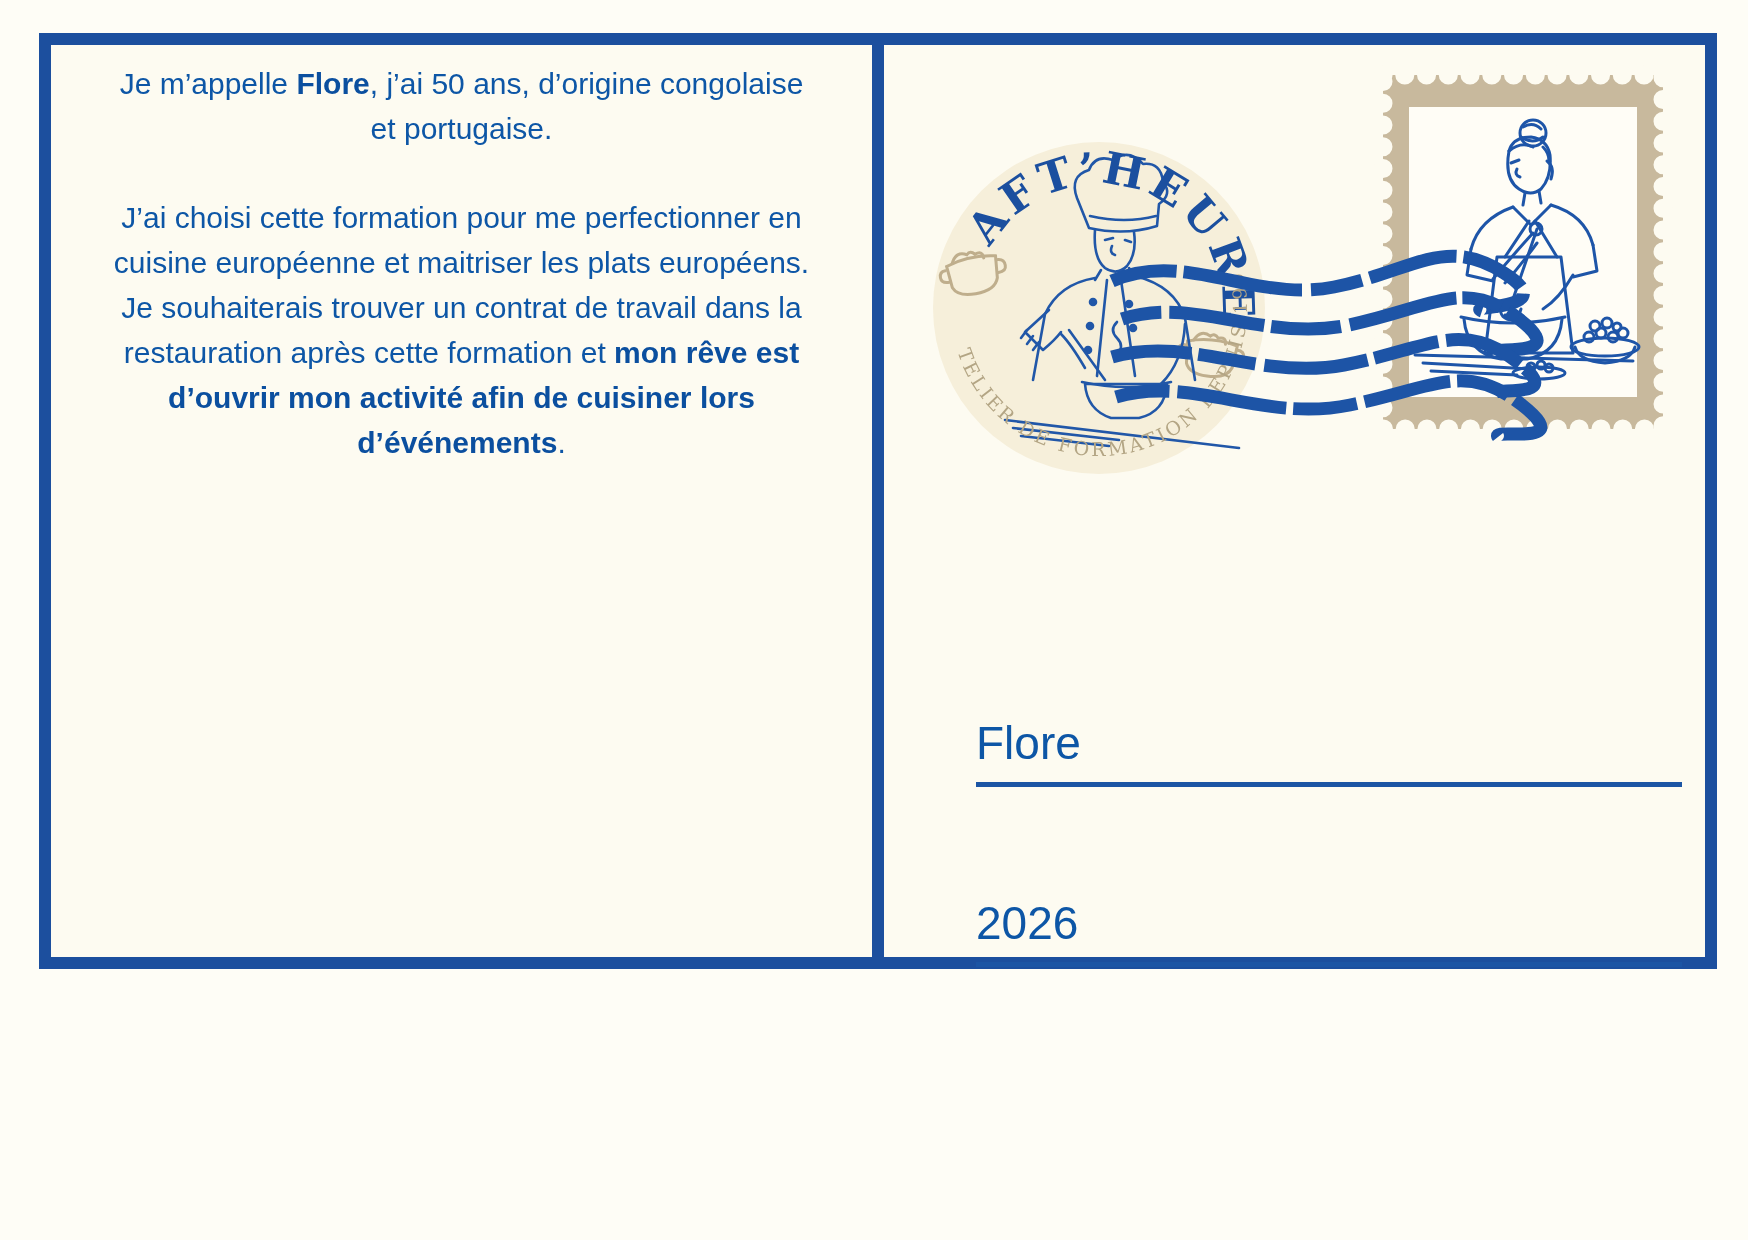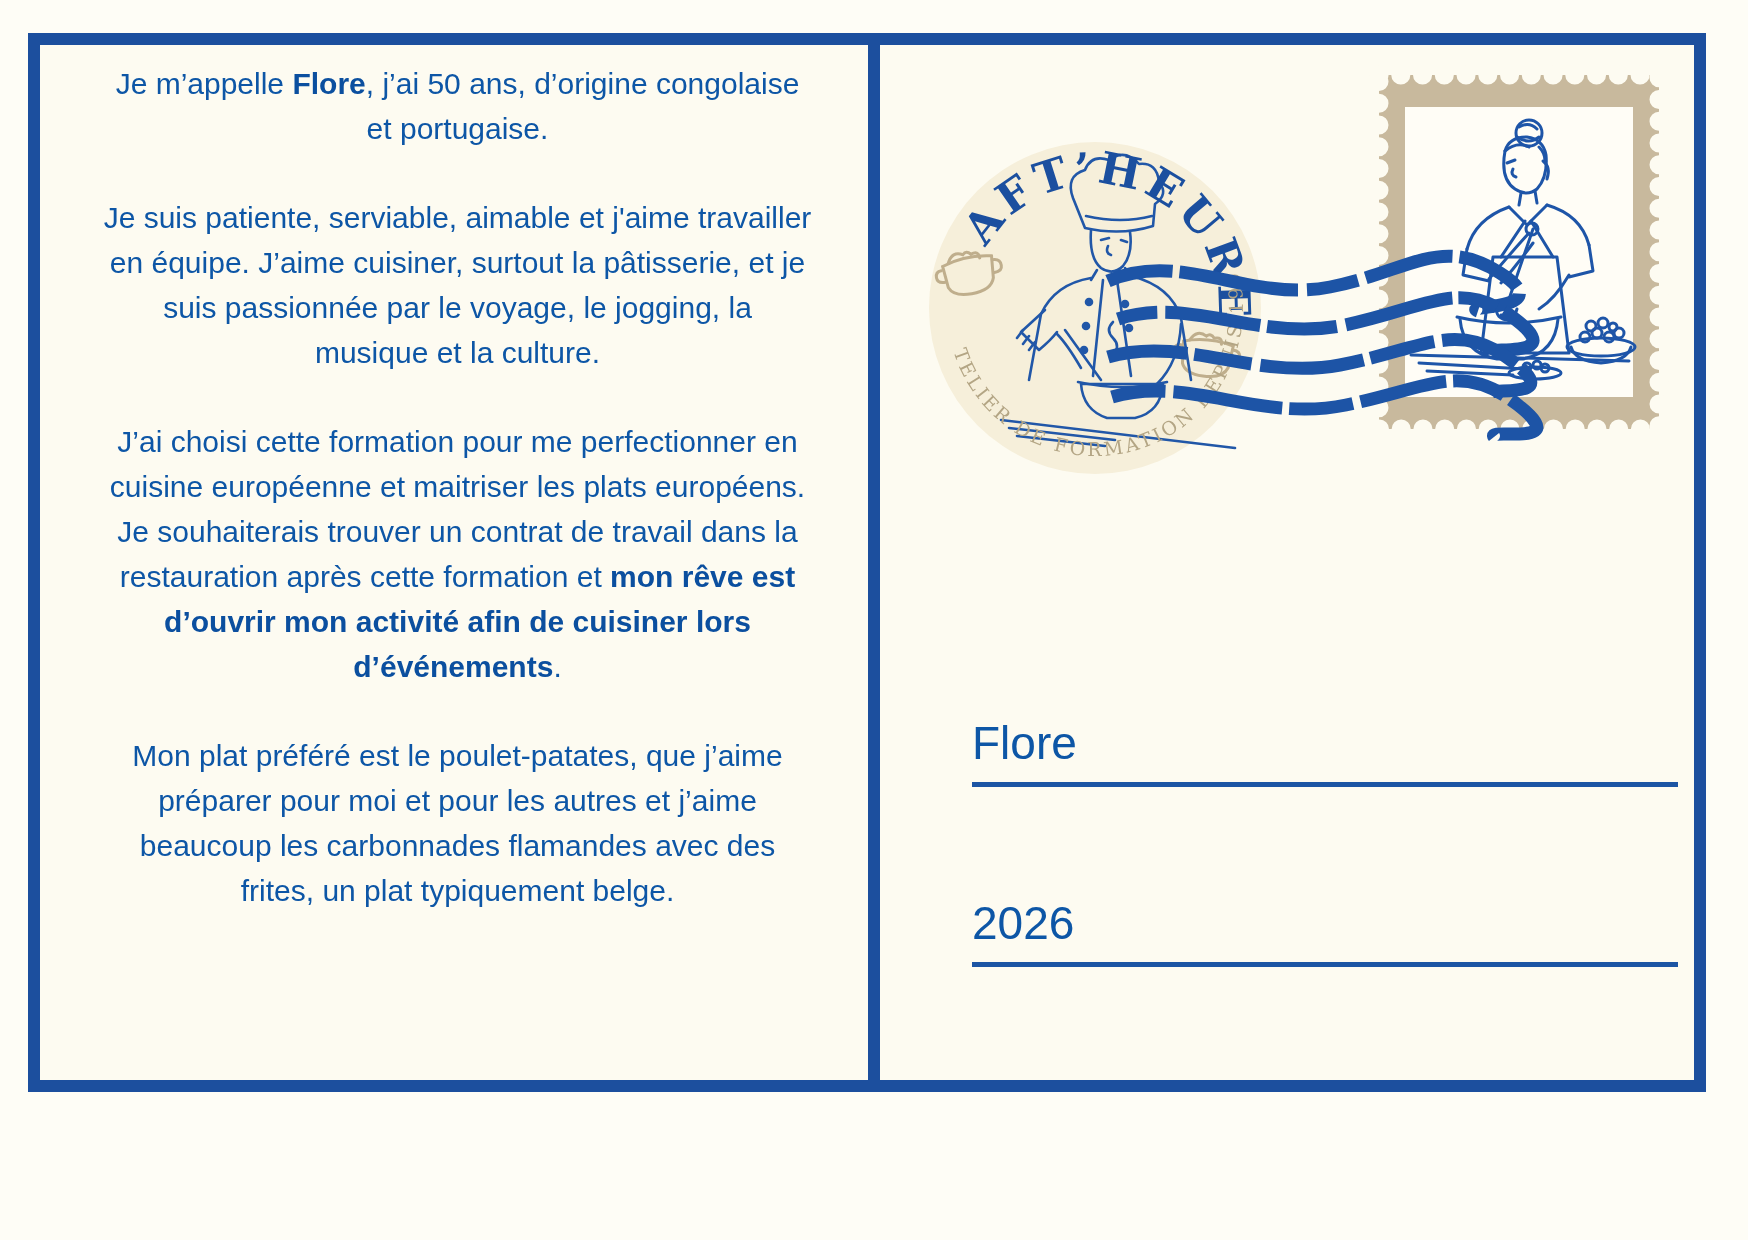--- a/index.html
+++ b/index.html
@@ -1,40 +1,38 @@
 <!DOCTYPE html>
 <html><head>
 <meta charset="utf-8">
 <style>
   html,body{margin:0;padding:0;background:#fefdf6;}
   body{width:1748px;height:1240px;position:relative;font-family:"Liberation Sans",sans-serif;overflow:hidden;}
-  .card{position:absolute;left:28px;top:33px;width:1678px;height:1059px;border:12px solid #1c4f9e;background:#fdfbf1;display:flex;box-sizing:border-box;padding-left:7px;}
+  .card{position:absolute;left:39px;top:33px;width:1678px;height:936px;border:12px solid #1c4f9e;background:#fdfbf1;display:flex;box-sizing:border-box;}
   .panel-left{width:821px;height:100%;box-sizing:border-box;padding:16px 56px 0 56px;}
   .divider{width:12px;height:100%;background:#1c4f9e;flex:none;}
   .panel-right{position:relative;flex:1;height:100%;}
   .bio p{margin:0 0 44px 0;text-align:center;font-size:30px;line-height:1.5;color:#0d56a6;font-weight:500;}
   .bio b{font-weight:700;color:#0b4f9f;}
   .field{position:absolute;left:92px;width:706px;border-bottom:5px solid #1c55a4;color:#0d56a6;font-size:46px;display:flex;align-items:flex-end;padding-bottom:12px;box-sizing:border-box;}
   .field-name{top:652px;height:90px;}
   .field-group{top:750px;height:82px;}
   .field-year{top:840px;height:82px;text-align:center;}
   .postmark-svg{position:absolute;left:25px;top:73px;}
   .stamp-svg{position:absolute;left:488px;top:19px;}
   .cancel-svg{position:absolute;left:180px;top:170px;pointer-events:none;}
 </style>
 </head>
 <body>
 
 <div class="card">
 
   <div class="panel-left bio">
     <p><span>Je m’appelle </span><b>Flore</b><span>, j’ai 50 ans, d’origine congolaise et portugaise.</span></p>
-    <p>Je suis patiente, serviable, aimable et j'aime travailler en équipe. J’aime cuisiner, surtout la pâtisserie, et je suis passionnée par le voyage, le jogging, la musique et la culture.</p>
     <p><span>J’ai choisi cette formation pour me perfectionner en cuisine européenne et maitriser les plats européens. Je souhaiterais trouver un contrat de travail dans la restauration après cette formation et </span><b>mon rêve est d’ouvrir mon activité afin de cuisiner lors d’événements</b><span>.</span></p>
-    <p>Mon plat préféré est le poulet-patates, que j’aime préparer pour moi et pour les autres et j’aime beaucoup les carbonnades flamandes avec des frites, un plat typiquement belge.</p>
   </div>
 
   <div class="divider"></div>
 
   <div class="panel-right">
 
     <svg class="postmark-svg" width="400" height="400" viewBox="0 0 400 400">
       <circle cx="190" cy="190" r="166" fill="#f6efda"></circle>
 
       <g stroke="#bfae8c" stroke-width="3" fill="none" stroke-linecap="round" transform="translate(28,140) rotate(-10)">

